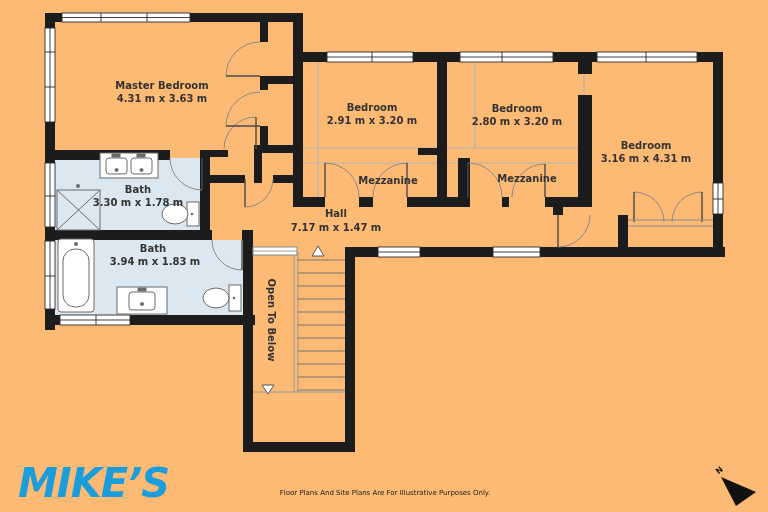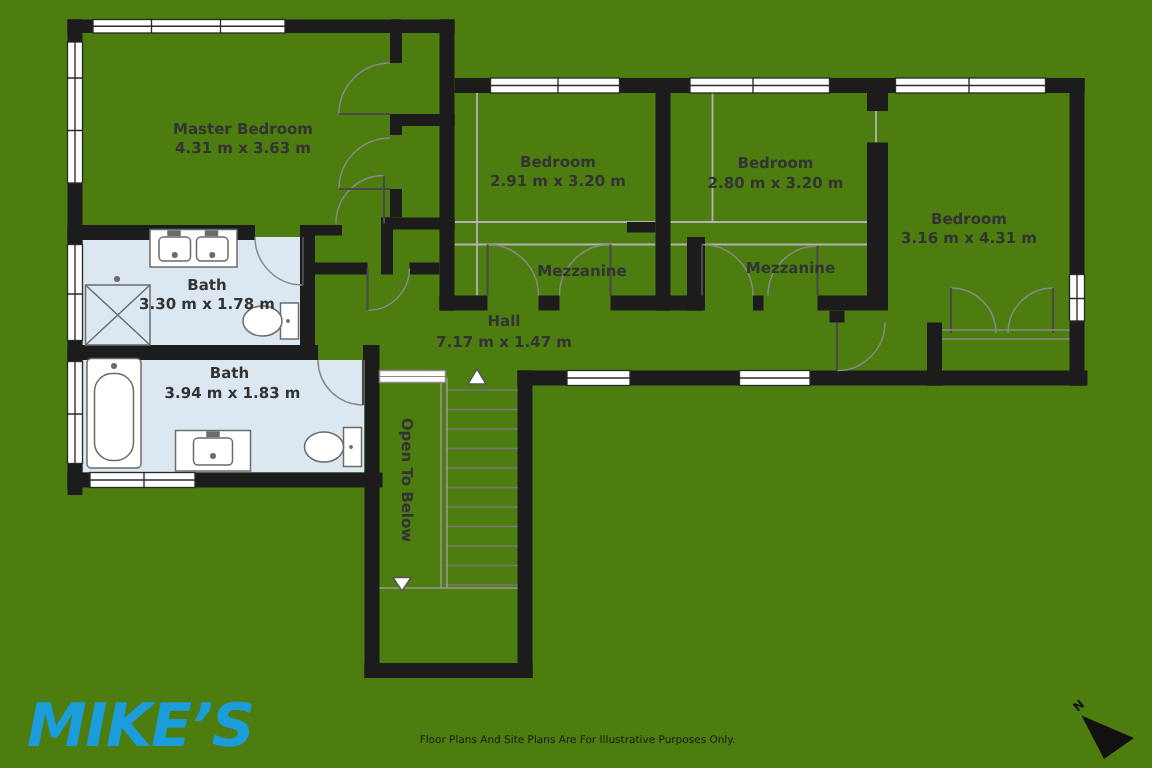--- a/index.html
+++ b/index.html
@@ -1,16 +1,16 @@
 <!DOCTYPE html>
 <html><head>
 <meta charset="utf-8">
 <style>
   html,body{margin:0;padding:0;background:#ffffff;}
-  .page{position:relative;width:768px;height:512px;background:#4d7c0f;overflow:hidden;
+  .page{position:relative;width:768px;height:512px;background:#fdba74;overflow:hidden;
         font-family:"DejaVu Sans","Liberation Sans",sans-serif;}
   svg text{font-family:"DejaVu Sans","Liberation Sans",sans-serif;}
   .room-name,.room-dims{font-size:10px;font-weight:bold;fill:#333333;}
   .mezz{font-size:10px;font-weight:bold;fill:#333333;}
   .void-label{font-size:10px;font-weight:bold;fill:#333333;}
   .disclaimer{font-size:7px;fill:#1a1a1a;}
   .logo{font-size:40px;font-weight:bold;font-style:italic;letter-spacing:-1px;}
   .north-n{font-size:8px;font-weight:bold;fill:#111;}
 </style>
 </head>

